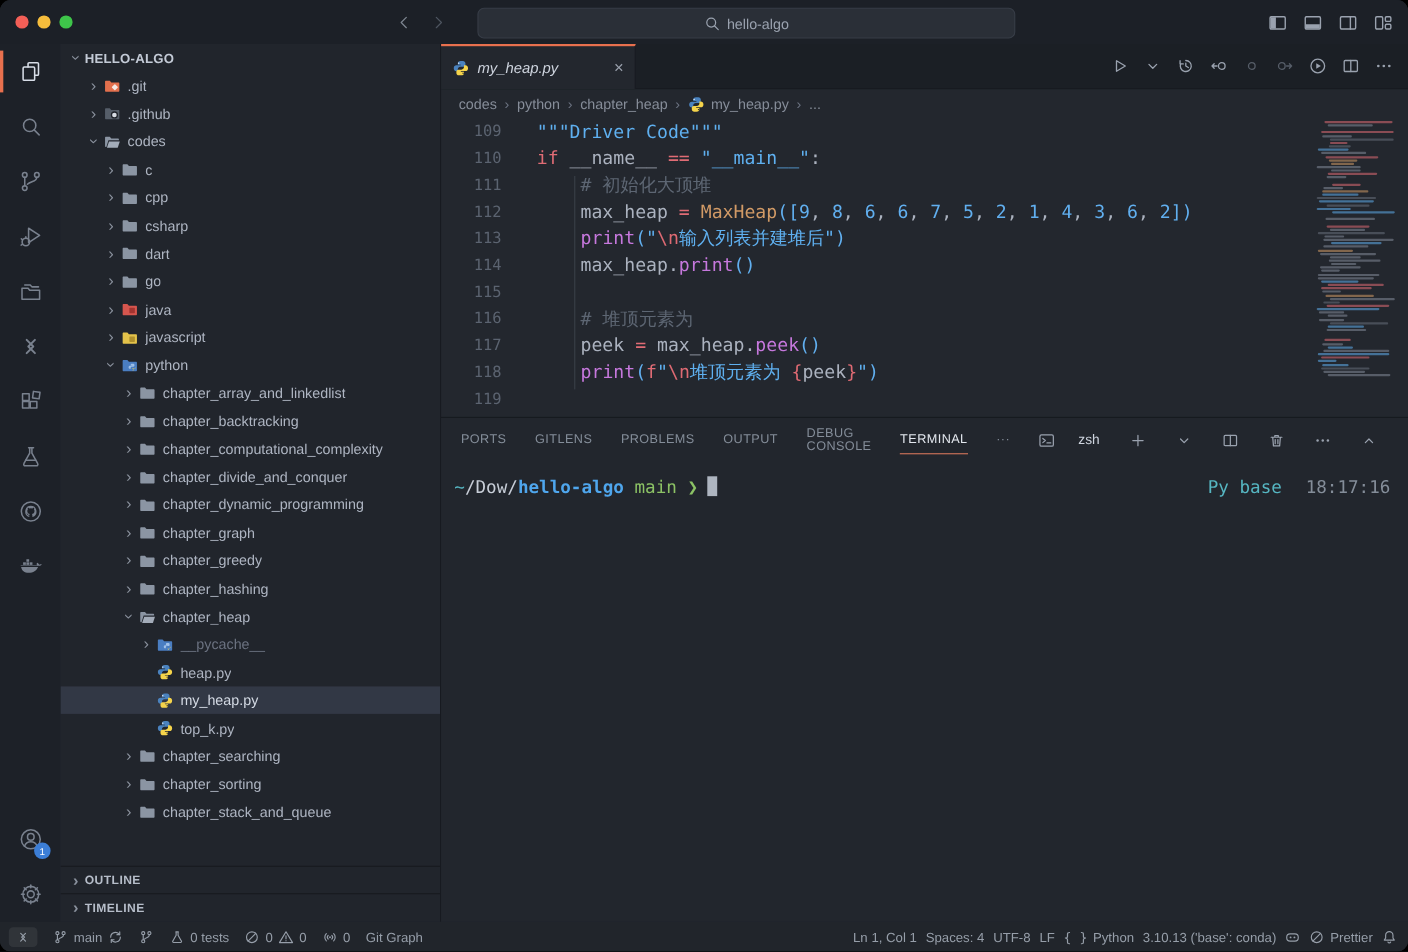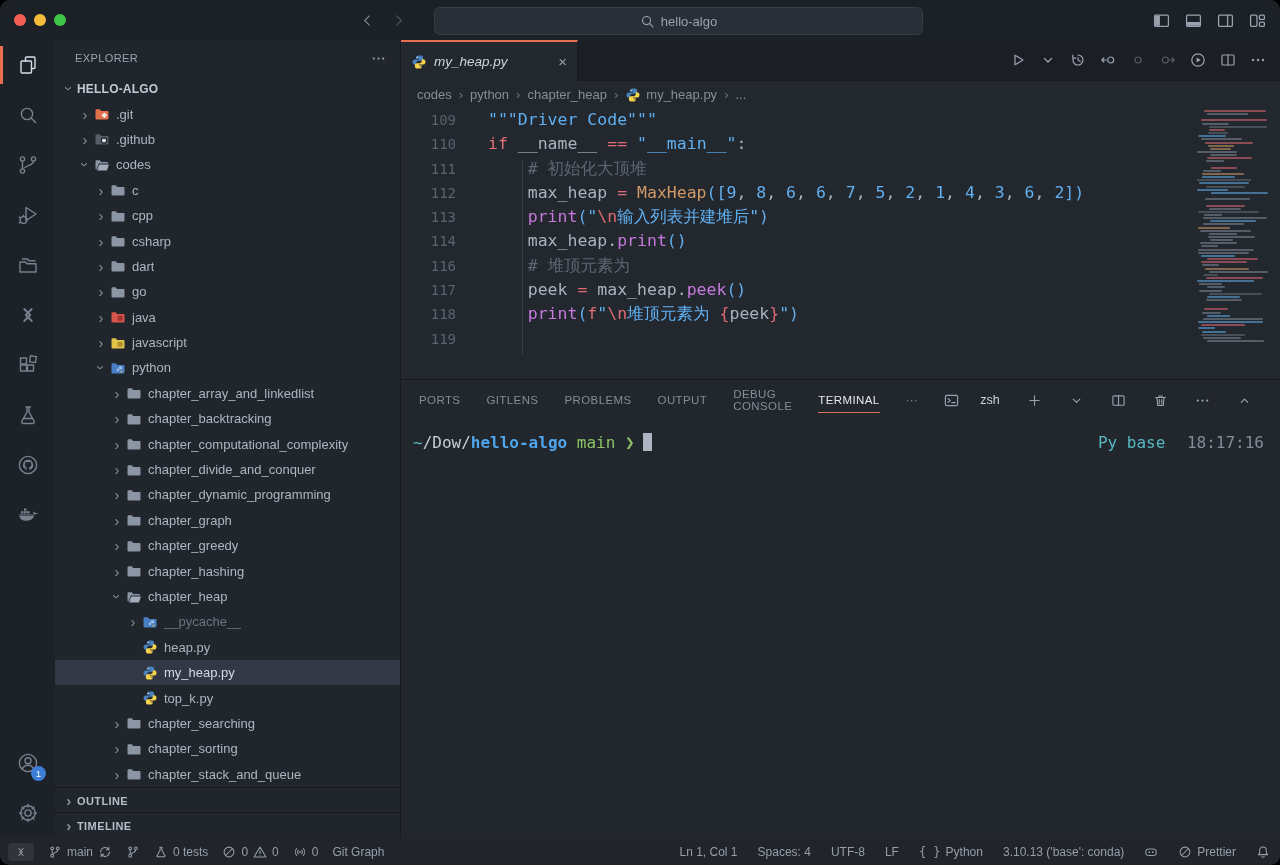--- a/index.html
+++ b/index.html
@@ -65,21 +65,21 @@
   .panel-actions{margin-left:auto;display:flex;align-items:center;gap:27px;color:#9aa2af;}
   .shell-label{font-size:12.5px;color:#ced4de;margin-left:-6px;}
   .terminal{padding:13px 16px 0 12px;font-family:"DejaVu Sans Mono","Liberation Mono",monospace;font-size:16px;display:flex;}
   .t-tilde{color:#56b6c2;}.t-path{color:#c8ced8;}.t-repo{color:#4fa6ed;font-weight:bold;}.t-branch{color:#8cc265;}.t-arrow{color:#8cc265;font-weight:bold;}
   .cursor{display:inline-block;width:9px;height:18px;background:#aeb5c0;margin-left:8px;vertical-align:-3px;}
   .t-right{margin-left:auto;}
   .t-env{color:#56b6c2;}.t-time{color:#848d99;margin-left:12px;}
   
   .statusbar{position:absolute;left:0;right:0;bottom:0;height:27px;background:#21252b;display:flex;align-items:center;font-size:12px;color:#969ea9;padding:0 10px 0 8px;}
   .sb-left{display:flex;align-items:center;gap:14px;}
-  .sb-right{margin-left:auto;display:flex;align-items:center;gap:20px;}
+  .sb-right{margin-left:auto;display:flex;align-items:center;gap:8px;}
   .sbitem{display:flex;align-items:center;gap:5px;cursor:pointer;white-space:nowrap;}
   .sbitem.boxed{background:rgba(255,255,255,.07);border-radius:4px;padding:2px 6px;}
   .braces{font-family:"DejaVu Sans Mono",monospace;font-size:12px;}
   svg{display:block;}
 </style>
 </head>
 <body>
 
 <div id="window">
 
@@ -247,32 +247,20 @@
           <svg width="24" height="24" viewBox="0 0 24 24" fill="none" stroke="currentColor" stroke-width="1.4" stroke-linecap="round" stroke-linejoin="round">
             <circle cx="12" cy="12" r="3.1"></circle>
             <circle cx="12" cy="12" r="7.2"></circle>
             <path d="M12 3.5v2.6M12 17.9v2.6M3.5 12h2.6M17.9 12h2.6M6 6l1.8 1.8M16.2 16.2L18 18M6 18l1.8-1.8M16.2 7.8L18 6"></path>
           </svg>
         </span>
       </div>
     </div>
 
   <div class="sidebar">
-    <div class="sb-header">
-      <span>EXPLORER</span>
-      <span>
-          <svg width="15" height="15" viewBox="0 0 16 16" fill="none" stroke="currentColor" stroke-width="1.2" stroke-linecap="round" stroke-linejoin="round">
-            <g fill="currentColor" stroke="none">
-              <circle cx="3" cy="8" r="1.2"></circle>
-              <circle cx="8" cy="8" r="1.2"></circle>
-              <circle cx="13" cy="8" r="1.2"></circle>
-            </g>
-          </svg>
-        </span>
-    </div>
     <div class="tree" id="tree">
         <div class="trow root" style="padding-left: 6px;">
           <span class="tchev down">›</span>
           <span class="tlabel">HELLO-ALGO</span>
         </div>
         <div class="trow" style="padding-left: 22px;">
           <span class="tchev">›</span>
           <span class="ticon">
             <svg width="16" height="16" viewBox="0 0 16 16">
               <path d="M1.5 4.2c0-.5.4-.9.9-.9h3.4l1.4 1.6h6.4c.5 0 .9.4.9.9v6.8c0 .5-.4.9-.9.9H2.4c-.5 0-.9-.4-.9-.9z" fill="#e2704d"></path>
@@ -646,20 +634,21 @@
         </span>
       </div>
     <div class="code" id="code">
 
     <div class="cline"><span class="gut">109</span><span class="ctext"><span class="tk-str">"""Driver Code"""</span></span></div>
         <div class="cline"><span class="gut">110</span><span class="ctext"><span class="tk-kw">if</span><span class="tk-def"> __name__ </span><span class="tk-kw">==</span><span class="tk-def"> </span><span class="tk-str">"__main__"</span><span class="tk-def">:</span></span></div>
         <div class="cline"><span class="gut">111</span><span class="ctext"><span class="tk-com">    # 初始化大顶堆</span></span></div>
         <div class="cline"><span class="gut">112</span><span class="ctext"><span class="tk-def">    max_heap </span><span class="tk-kw">=</span><span class="tk-def"> </span><span class="tk-cls">MaxHeap</span><span class="tk-br">([</span><span class="tk-num">9</span><span class="tk-def">, </span><span class="tk-num">8</span><span class="tk-def">, </span><span class="tk-num">6</span><span class="tk-def">, </span><span class="tk-num">6</span><span class="tk-def">, </span><span class="tk-num">7</span><span class="tk-def">, </span><span class="tk-num">5</span><span class="tk-def">, </span><span class="tk-num">2</span><span class="tk-def">, </span><span class="tk-num">1</span><span class="tk-def">, </span><span class="tk-num">4</span><span class="tk-def">, </span><span class="tk-num">3</span><span class="tk-def">, </span><span class="tk-num">6</span><span class="tk-def">, </span><span class="tk-num">2</span><span class="tk-br">])</span></span></div>
         <div class="cline"><span class="gut">113</span><span class="ctext"><span class="tk-def">    </span><span class="tk-fn">print</span><span class="tk-br">(</span><span class="tk-str">"</span><span class="tk-esc">\n</span><span class="tk-str">输入列表并建堆后</span><span class="tk-str">"</span><span class="tk-br">)</span></span></div>
         <div class="cline"><span class="gut">114</span><span class="ctext"><span class="tk-def">    max_heap.</span><span class="tk-fn">print</span><span class="tk-br">()</span></span></div>
+        <div class="cline"><span class="gut">115</span><span class="ctext"></span></div>
         <div class="cline"><span class="gut">116</span><span class="ctext"><span class="tk-com">    # 堆顶元素为</span></span></div>
         <div class="cline"><span class="gut">117</span><span class="ctext"><span class="tk-def">    peek </span><span class="tk-kw">=</span><span class="tk-def"> max_heap.</span><span class="tk-fn">peek</span><span class="tk-br">()</span></span></div>
         <div class="cline"><span class="gut">118</span><span class="ctext"><span class="tk-def">    </span><span class="tk-fn">print</span><span class="tk-br">(</span><span class="tk-kw">f</span><span class="tk-str">"</span><span class="tk-esc">\n</span><span class="tk-str">堆顶元素为 </span><span class="tk-esc">{</span><span class="tk-def">peek</span><span class="tk-esc">}</span><span class="tk-str">"</span><span class="tk-br">)</span></span></div>
         <div class="cline"><span class="gut">119</span><span class="ctext"></span></div>
         <div class="indent-guide" id="indent-guide" style="top: 51.6px; height: 194.4px;"></div>
         <div class="minimap" id="minimap">
           <div class="mm-line" style="top: 0px; left: 7.27746px; width: 61.5769px; background: rgba(224, 108, 117, 0.55);"></div>
           <div class="mm-line" style="top: 3.15px; left: 9.65207px; width: 41.098px; background: rgba(160, 170, 185, 0.42);"></div>
           <div class="mm-line" style="top: 9.45px; left: 4.02309px; width: 65.8457px; background: rgba(224, 108, 117, 0.55);"></div>
           <div class="mm-line" style="top: 12.6px; left: 5.06641px; width: 27.3291px; background: rgba(160, 170, 185, 0.42);"></div>

